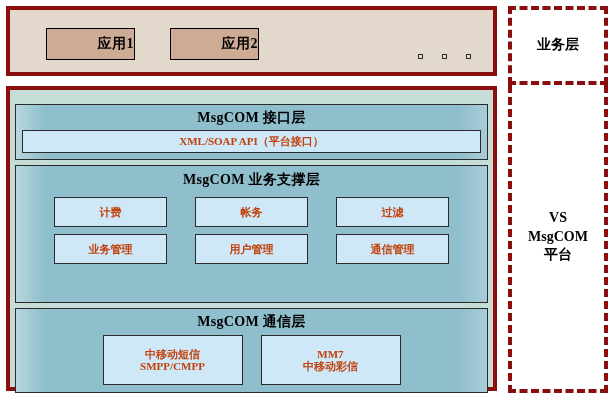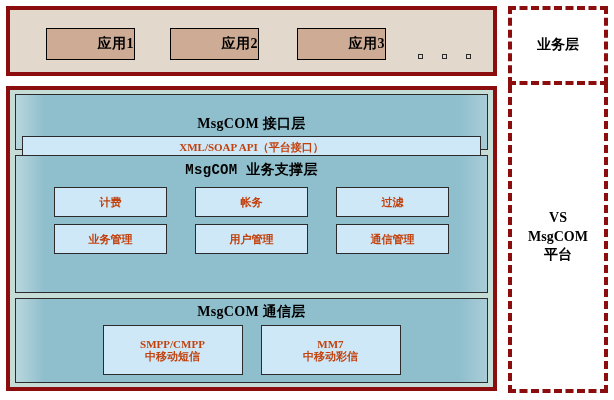--- a/index.html
+++ b/index.html
@@ -102,27 +102,27 @@
     flex-direction: column;
     align-items: center;
     justify-content: center;
     font-size: 11px;
     font-weight: bold;
     color: #c2410c;
     line-height: 1.12;
   }
 
   
-  #layer-interface { height: 56px; padding: 19px 5px 0 5px; }
+  #layer-interface { height: 56px; padding: 3px 5px 0 5px; margin-top: 10px; }
   #layer-interface .layer-title { margin: 1px 0 3px 0; }
   #api-box { height: 23px; margin: 0 1px; }
 
   
   #layer-support { height: 138px; padding: 3px 0 0 0; }
-  #layer-support .layer-title { margin: 2px 0 8px 0; font-family: Liberation Mono, monospace; }
+  #layer-support .layer-title { margin: 2px 0 8px 0; }
   .support-row {
     display: flex;
     justify-content: center;
     gap: 28px;
     margin-bottom: 7px;
   }
   .support-row .sub-box { width: 113px; height: 30px; }
 
   
   #layer-comm { height: 85px; padding: 3px 0 16px 0; margin-bottom: 0; }
@@ -170,23 +170,20 @@
 
 <div id="canvas">
 
   <div id="business-region">
     <div class="app-box" id="app-1">
       <span>应用1</span>
     </div>
     <div class="app-box" id="app-2">
       <span>应用2</span>
     </div>
-    <div class="app-box" id="app-3">
-      <span>应用3</span>
-    </div>
     <div id="app-ellipsis">
       <span class="dot"></span>
       <span class="dot"></span>
       <span class="dot"></span>
     </div>
   </div>
 
   <div id="platform-region">
 
     <div class="layer" id="layer-interface">
@@ -219,22 +216,22 @@
         <div class="sub-box">
           <span>通信管理</span>
         </div>
       </div>
     </div>
 
     <div class="layer" id="layer-comm">
       <div class="layer-title">MsgCOM 通信层</div>
       <div class="comm-row">
         <div class="sub-box">
+          <span>中移动短信</span>
           <span>SMPP/CMPP</span>
-          <span>中移动短信</span>
         </div>
         <div class="sub-box">
           <span>MM7</span>
           <span>中移动彩信</span>
         </div>
       </div>
     </div>
 
   </div>
 

